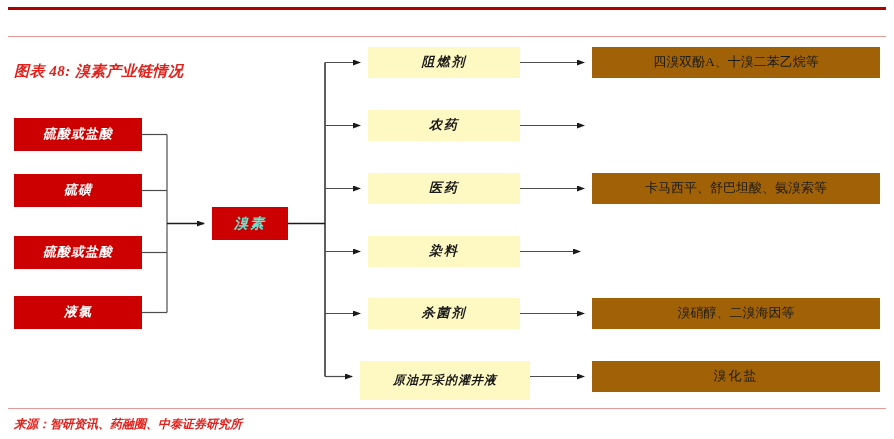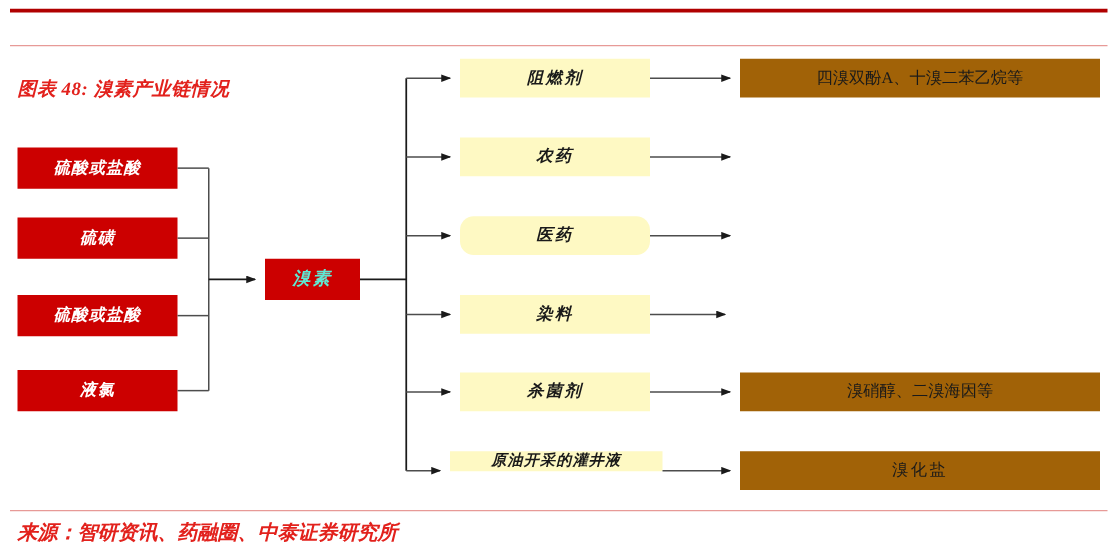--- a/index.html
+++ b/index.html
@@ -18,21 +18,21 @@
     position:absolute;left:14px;top:14px;
     font-size:15px;font-weight:bold;font-style:italic;
     color:#E2211C;letter-spacing:.5px;white-space:nowrap;margin-top:48px;
   }
   .title-rule{position:absolute;left:8px;top:36px;width:878px;height:1px;background:#E79A97;}
 
   
   .foot-rule{position:absolute;left:8px;top:408px;width:878px;height:1px;background:#E79A97;}
   .source{
     position:absolute;left:14px;top:416px;
-    font-size:16px;font-weight:bold;font-style:italic;
+    font-size:12px;font-weight:bold;font-style:italic;
     color:#E2211C;white-space:nowrap;
   }
 
   
   .box{
     position:absolute;
     display:flex;align-items:center;justify-content:center;
     box-sizing:border-box;
     text-align:center;
     line-height:1.1;
@@ -68,26 +68,27 @@
 
   <div class="box box-red" style="left:14px;top:118px;width:128px;height:33px;">硫酸或盐酸</div>
   <div class="box box-red" style="left:14px;top:236px;width:128px;height:33px;">硫酸或盐酸</div>
   <div class="box box-red" style="left:14px;top:174px;width:128px;height:33px;">硫磺</div>
   <div class="box box-red" style="left:14px;top:296px;width:128px;height:33px;">液氯</div>
 
   <div class="box box-hub" style="left:212px;top:207px;width:76px;height:33px;">溴素</div>
 
   <div class="box box-peach" style="left:368px;top:47px;width:152px;height:31px;">阻燃剂</div>
   <div class="box box-peach" style="left:368px;top:110px;width:152px;height:31px;">农药</div>
-  <div class="box box-peach" style="left:368px;top:173px;width:152px;height:31px;border-radius:11px;">医药</div>
+  <div class="box box-peach" style="left:368px;top:173px;width:152px;height:31px;">医药</div>
   <div class="box box-peach" style="left:368px;top:236px;width:152px;height:31px;">染料</div>
   <div class="box box-peach" style="left:368px;top:298px;width:152px;height:31px;">杀菌剂</div>
-  <div class="box box-peach" style="left:360px;top:361px;width:170px;height:16px;font-size:12px;letter-spacing:1px;">原油开采的灌井液</div>
+  <div class="box box-peach" style="left:360px;top:361px;width:170px;height:39px;font-size:12px;letter-spacing:1px;">原油开采的灌井液</div>
 
   <div class="box box-gray" style="left:592px;top:47px;width:288px;height:31px;">四溴双酚A、十溴二苯乙烷等</div>
+  <div class="box box-gray" style="left:592px;top:173px;width:288px;height:31px;">卡马西平、舒巴坦酸、氨溴索等</div>
   <div class="box box-gray" style="left:592px;top:298px;width:288px;height:31px;">溴硝醇、二溴海因等</div>
   <div class="box box-gray" style="left:592px;top:361px;width:288px;height:31px;letter-spacing:2px;">溴化盐</div>
 
   <svg class="wires" viewBox="0 0 894 439" xmlns="http://www.w3.org/2000/svg">
     <defs>
       <marker id="ah" markerWidth="8" markerHeight="8" refX="7" refY="3" orient="auto" markerUnits="userSpaceOnUse">
         <path d="M0,0 L8,3 L0,6 z" fill="#1a1a1a"></path>
       </marker>
     </defs>
 

